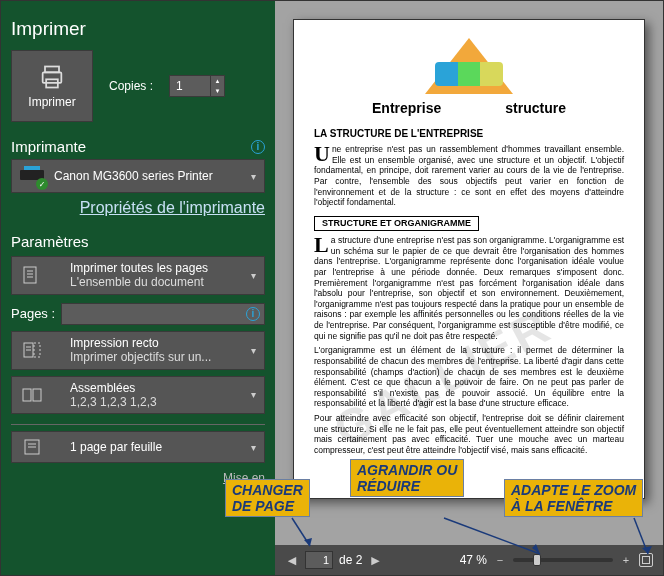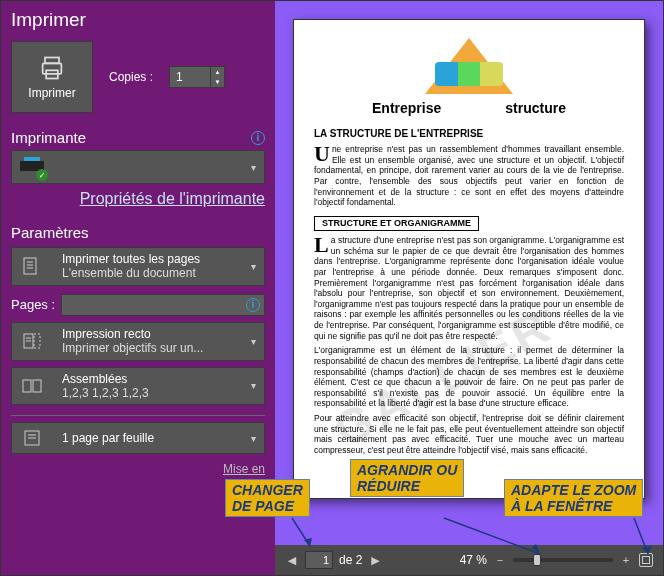--- a/index.html
+++ b/index.html
@@ -1,21 +1,21 @@
 <!DOCTYPE html>
 <html><head>
 <meta charset="utf-8">
 <style>
 * { box-sizing: border-box; margin: 0; padding: 0; font-family: "Segoe UI", Arial, sans-serif; }
 body { width: 664px; height: 576px; background: #fff; position: relative; overflow: hidden; }
 
 .container { display: flex; width: 664px; height: 576px; border: 1px solid #333; }
 
 
-.left-panel { width: 320px; background: #701a75; color: #fff; padding: 8px 10px; overflow: hidden; }
+.left-panel { width: 320px; background: #14532d; color: #fff; padding: 17px 10px; overflow: hidden; }
 .title { font-size: 19px; font-weight: 400; margin-bottom: 10px; }
 .print-row { display: flex; align-items: center; gap: 16px; }
 .print-box { width: 82px; height: 72px; background: #555; border: 1px solid #3a3a3a; display: flex; flex-direction: column; align-items: center; justify-content: center; gap: 4px; }
 .print-box svg { width: 28px; height: 28px; }
 .print-box-label { font-size: 12px; color: #fff; }
 .copies-label { font-size: 12px; color: #fff; }
 .copies-input { width: 56px; height: 22px; background: #5c5c5c; border: 1px solid #3a3a3a; color: #fff; font-size: 12px; display: flex; align-items: center; padding: 0 6px; position: relative; }
 .copies-input .stepper { position: absolute; right: 0; top: 0; width: 14px; height: 100%; display: flex; flex-direction: column; }
 .copies-input .stepper div { flex:1; display:flex; align-items:center; justify-content:center; font-size:6px; border-left:1px solid #3a3a3a; }
 
@@ -26,37 +26,37 @@
 .printer-select { display:flex; align-items:center; gap:8px; background:#555; border:1px solid #3a3a3a; padding:4px 6px; margin-top:4px; position:relative; }
 .printer-icon-wrap { position:relative; }
 .printer-icon-wrap svg { width:28px; height:20px; }
 .status-dot { position:absolute; bottom:-2px; right:-2px; width:12px; height:12px; border-radius:50%; background:#2e8b2e; display:flex; align-items:center; justify-content:center; color:#fff; font-size:8px; }
 .printer-text { display:flex; flex-direction:column; font-size:12px; line-height:1.2; flex:1; }
 .chev { font-size:10px; color:#ccc; padding:0 2px; }
 
 .link-row { text-align:right; margin-top:6px; }
 .link { color:#c7e0f4; font-size:16px; text-decoration:underline; cursor:pointer; }
 
-.opt { display:flex; align-items:center; gap:16px; background:#555; border:1px solid #3a3a3a; padding:4px 6px; margin-top:6px; position:relative; }
+.opt { display:flex; align-items:center; gap:24px; background:#555; border:1px solid #3a3a3a; padding:4px 6px; margin-top:6px; position:relative; }
 .opt-icon { width:28px; height:22px; display:flex; align-items:center; justify-content:center; color:#ddd; }
 .opt-icon svg { width:22px; height:20px; }
 .opt-text { display:flex; flex-direction:column; font-size:12px; line-height:1.2; flex:1; min-width:0; }
 .opt-text .sub { font-size:12px; color:#ddd; }
 .opt-text .truncate { white-space:nowrap; overflow:hidden; text-overflow:ellipsis; }
 
 .pages-row { display:flex; align-items:center; gap:6px; margin-top:8px; }
 .pages-label { font-size:13px; }
 .pages-input { flex:1; display:flex; align-items:center; background:#5c5c5c; border:1px solid #3a3a3a; height:22px; padding:0 4px; }
 .pages-input .info-circle { margin-left:auto; }
 
 .sep { border:none; border-top:1px solid #666; margin-top:10px; }
 .mise-en { text-align:right; font-size:12px; color:#bbb; text-decoration:underline; margin-top:8px; }
 
 
-.right-panel { flex:1; background:#8b5cf6; display:flex; flex-direction:column; position:relative; }
+.right-panel { flex:1; background:#a3a3a3; display:flex; flex-direction:column; position:relative; }
 .preview-outer { flex:1; display:flex; align-items:flex-start; justify-content:center; padding:18px 18px 10px; }
 .page { width: 352px; height: 480px; background:#fff; box-shadow: 4px 4px 10px rgba(0,0,0,.5); border:1px solid #333; position:relative; padding: 18px 20px; font-size:8.5px; color:#000; line-height:1.25; }
 .page h2 { font-size:14px; font-weight:bold; display:flex; align-items:center; justify-content:center; gap:10px; margin-bottom:10px; }
 .tri-wrap { display:flex; justify-content:center; margin-bottom:6px; }
 .tri { width:0; height:0; border-left:44px solid transparent; border-right:44px solid transparent; border-bottom:56px solid #f2a83b; position:relative; }
 .tri::after { content:""; position:absolute; left:-34px; top:24px; width:68px; height:24px; background:linear-gradient(90deg,#2aa3d8 34%,#5bd85b 34% 66%,#d8d85b 66%); border-radius:4px; }
 .page h3 { font-size:10px; font-weight:bold; margin:6px 0 4px; }
 .page .box { border:1px solid #000; padding:1px 7px; display:inline-block; font-size:9px; font-weight:bold; margin:4px 0; }
 .page p { margin-bottom:4px; text-align:justify; }
 .dropcap { float:left; font-family:Georgia,serif; font-size:22px; font-weight:bold; line-height:0.9; padding-right:2px; }
@@ -112,20 +112,21 @@
 
     <div class="printer-select">
       <div class="printer-icon-wrap">
         <svg viewBox="0 0 28 20">
             <rect x="2" y="6" width="24" height="10" rx="1" fill="#222"></rect>
             <rect x="6" y="2" width="16" height="4" fill="#2aa3d8"></rect>
           </svg>
         <div class="status-dot">✓</div>
       </div>
       <div class="printer-text">
+        <span>Canon MG3600 series Printer</span>
       </div>
       <span class="chev">▾</span>
     </div>
 
     <div class="link-row">
       <span class="link">Propriétés de l'imprimante</span>
     </div>
 
     <div class="section-title-row">
       <div class="section-title">Paramètres</div>

